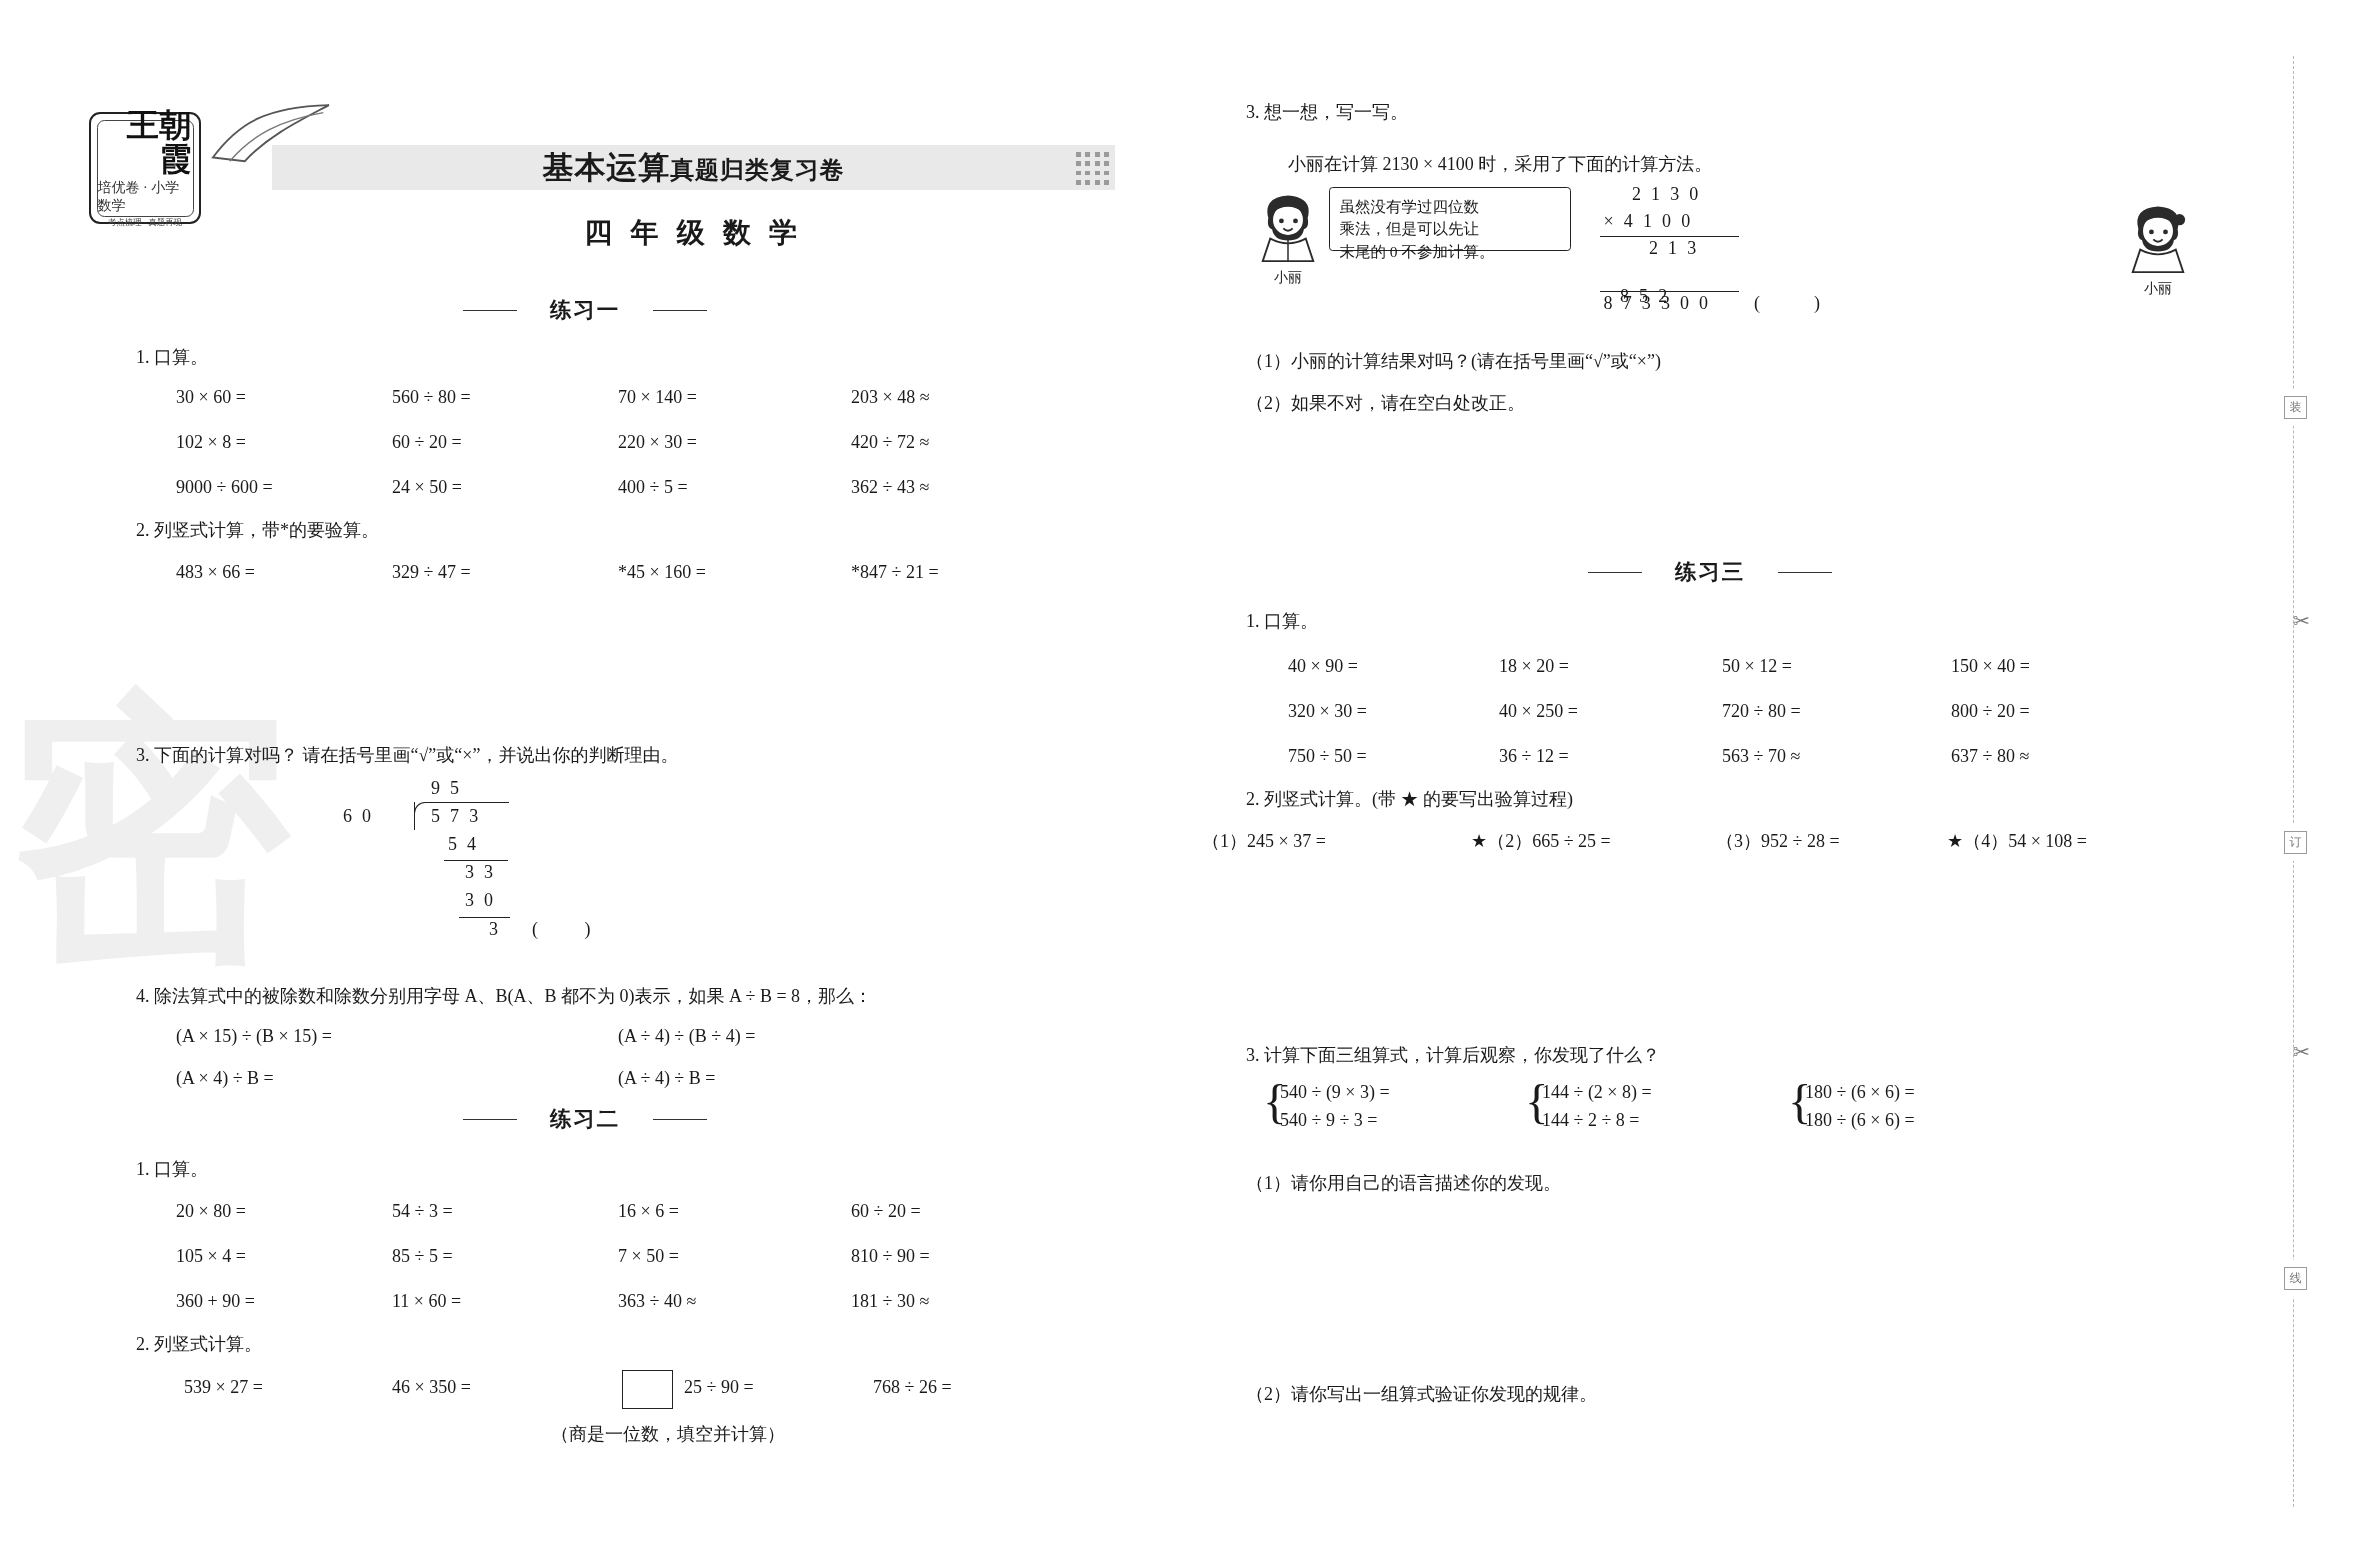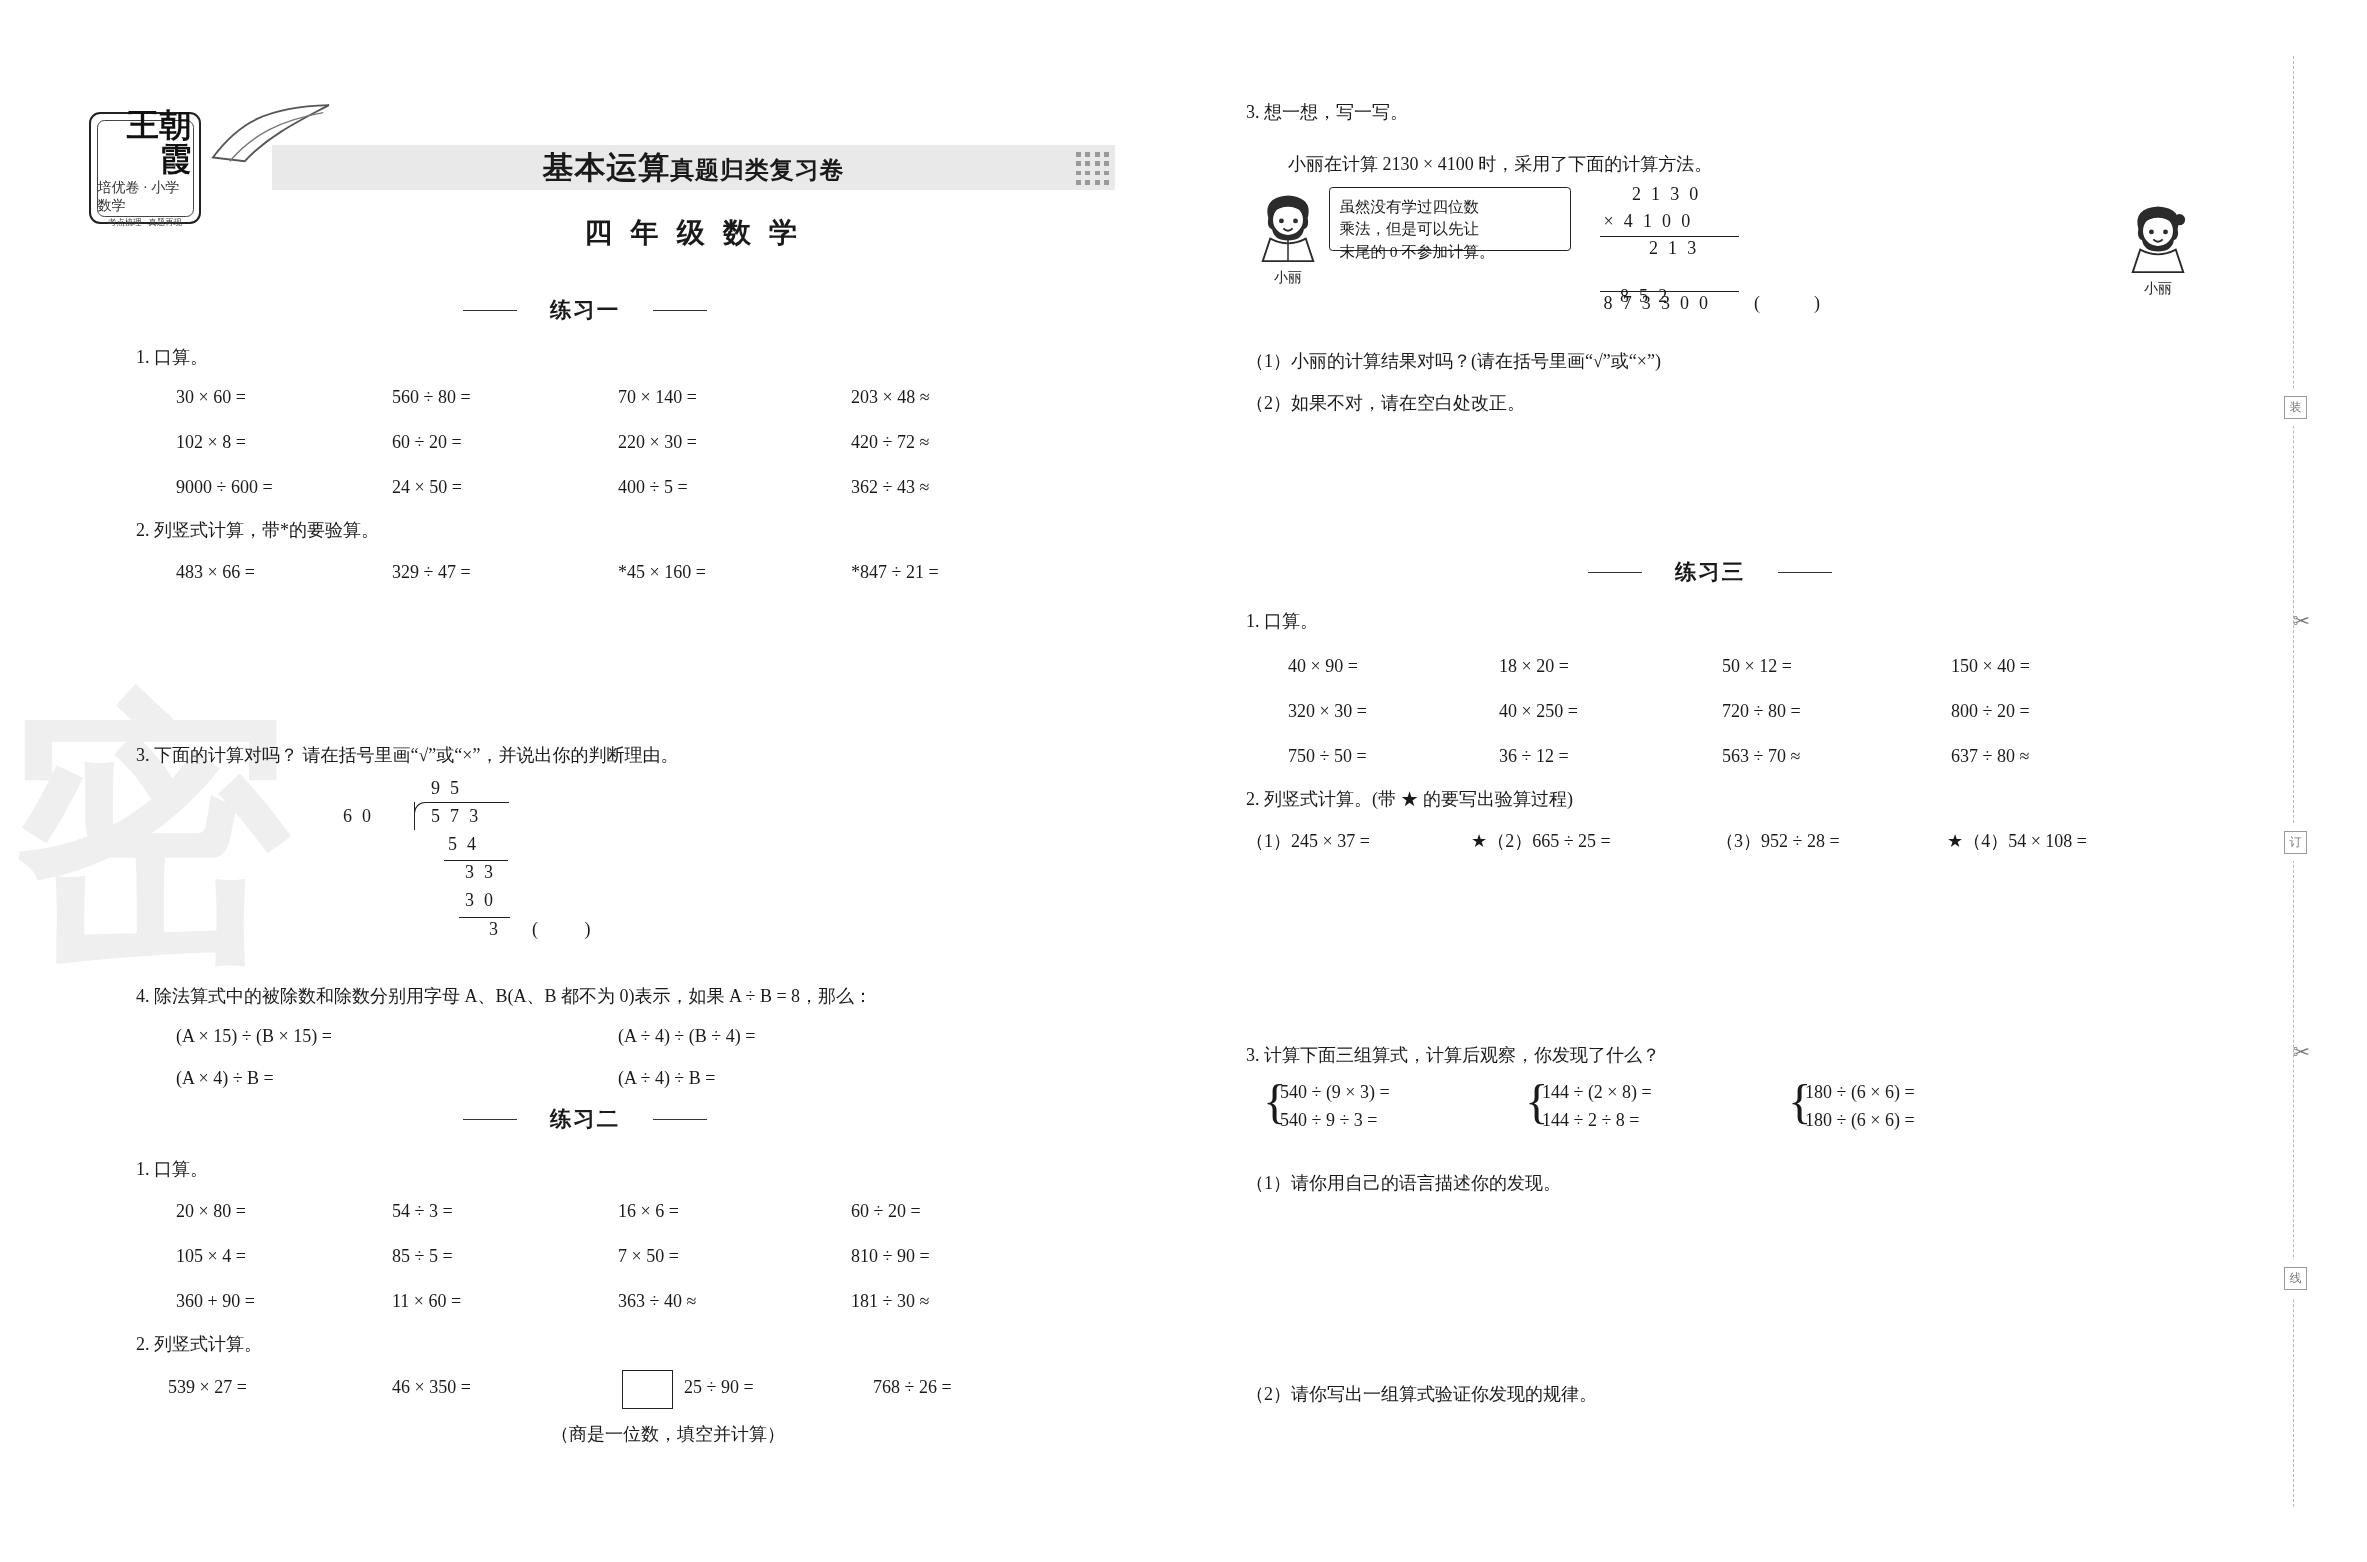--- a/index.html
+++ b/index.html
@@ -367,21 +367,21 @@
   <div class="ex" style="left:392px; top:1246px;">85 ÷ 5 =</div>
   <div class="ex" style="left:618px; top:1246px;">7 × 50 =</div>
   <div class="ex" style="left:851px; top:1246px;">810 ÷ 90 =</div>
 
   <div class="ex" style="left:176px; top:1291px;">360 + 90 =</div>
   <div class="ex" style="left:392px; top:1291px;">11 × 60 =</div>
   <div class="ex" style="left:618px; top:1291px;">363 ÷ 40 ≈</div>
   <div class="ex" style="left:851px; top:1291px;">181 ÷ 30 ≈</div>
 
   <div class="t" style="left:136px; top:1332px;">2. 列竖式计算。</div>
-  <div class="ex" style="left:168px; top:1377px;font-family:Liberation Serif, serif;">539 × 27 =</div>
+  <div class="ex" style="left:184px; top:1377px;font-family:Liberation Serif, serif;">539 × 27 =</div>
   <div class="ex" style="left:392px; top:1377px;">46 × 350 =</div>
   <div class="ansbox" style="left:622px; top:1370px; width:49px; height:37px;"></div>
   <div class="ex" style="left:684px; top:1377px;">25 ÷ 90 =</div>
   <div class="ex" style="left:873px; top:1377px;">768 ÷ 26 =</div>
   <div class="t" style="left:551px; top:1422px;">（商是一位数，填空并计算）</div>
 
   <div class="t" style="left:1246px; top:100px;">3. 想一想，写一写。</div>
   <div class="t" style="left:1288px; top:152px;">小丽在计算 2130 × 4100 时，采用了下面的计算方法。</div>
 
   <svg class="kid" style="left:1255px; top:190px;" viewBox="0 0 70 78">
@@ -442,21 +442,21 @@
   <div class="ex" style="left:1499px; top:701px;">40 × 250 =</div>
   <div class="ex" style="left:1722px; top:701px;">720 ÷ 80 =</div>
   <div class="ex" style="left:1951px; top:701px;">800 ÷ 20 =</div>
 
   <div class="ex" style="left:1288px; top:746px;">750 ÷ 50 =</div>
   <div class="ex" style="left:1499px; top:746px;">36 ÷ 12 =</div>
   <div class="ex" style="left:1722px; top:746px;">563 ÷ 70 ≈</div>
   <div class="ex" style="left:1951px; top:746px;">637 ÷ 80 ≈</div>
 
   <div class="t" style="left:1246px; top:787px;">2. 列竖式计算。(带 ★ 的要写出验算过程)</div>
-  <div class="ex" style="left:1246px; top:829px;">（1）245 × 37 =</div>
+  <div class="ex" style="left:1202px; top:829px;">（1）245 × 37 =</div>
   <div class="ex" style="left:1471px; top:829px;">★（2）665 ÷ 25 =</div>
   <div class="ex" style="left:1716px; top:829px;">（3）952 ÷ 28 =</div>
   <div class="ex" style="left:1947px; top:829px;">★（4）54 × 108 =</div>
 
   <div class="t" style="left:1246px; top:1043px;">3. 计算下面三组算式，计算后观察，你发现了什么？</div>
 
   <div class="brace-group" style="left:1263px; top:1082px; width:262px;">
     <span class="brace" style="top:-4.7px;">{</span>
     <div style="position:absolute; left:17px; top:0px;">540 ÷ (9 × 3) =</div>
     <div style="position:absolute; left:17px; top:28px;">540 ÷ 9 ÷ 3 =</div>

